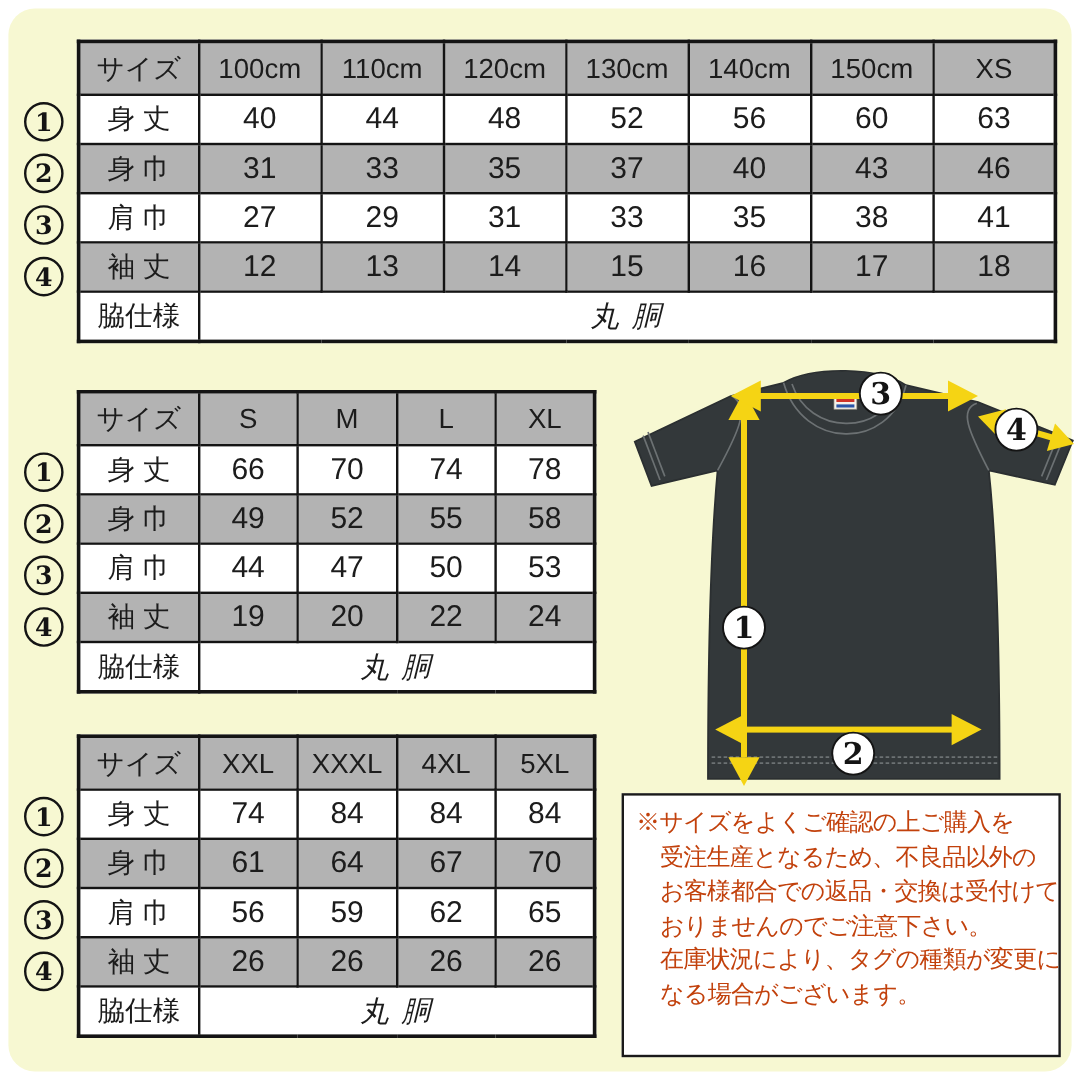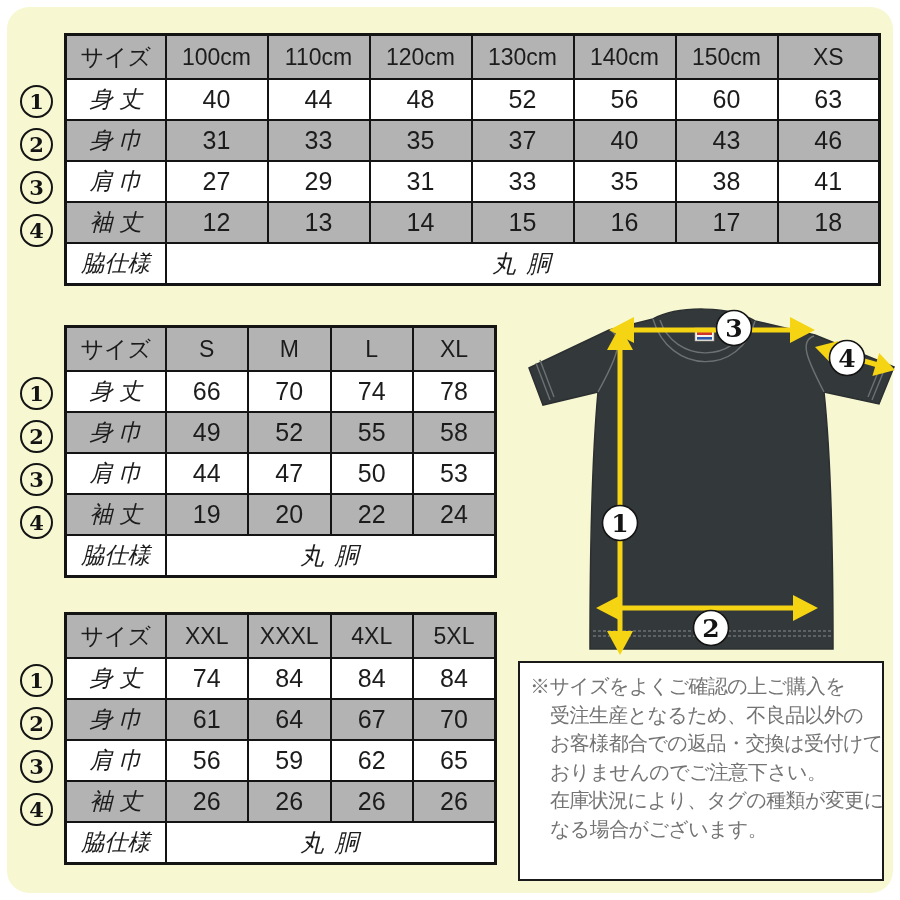--- a/index.html
+++ b/index.html
@@ -19,37 +19,37 @@
     background:#ffffff;border:3px solid #141414;
   }
   table.size-table th,table.size-table td{
     border:2px solid #141414;padding:0;text-align:center;vertical-align:middle;
     color:#1c1c1c;overflow:hidden;white-space:nowrap;
   }
   table.size-table thead th{
     height:42px;background:#b3b3b3;font-weight:400;font-size:23px;
   }
   table.size-table tbody td{height:39px;font-size:25px;}
-  table.size-table tbody td.label-cell{font-size:23px;font-style:italic;}
+  table.size-table tbody td.label-cell{font-size:23px;}
   table.size-table tbody tr.row-gray td{background:#b3b3b3;}
   table.size-table tbody td.footer-val{font-size:24px;letter-spacing:2px;font-style:italic;}
   .num-circle{
     position:absolute;left:-44px;width:29px;height:29px;
     border:2px solid #141414;border-radius:50%;
     font-family:"DejaVu Serif",serif;font-weight:700;font-size:21px;
     line-height:29px;text-align:center;color:#141414;
   }
   
   .notice-box{
     position:absolute;left:518px;top:661px;width:366px;height:220px;
     box-sizing:border-box;background:#ffffff;border:2px solid #1a1a1a;
     padding:9px 8px 8px 10px;
   }
   .notice-line{
-    font-size:20px;line-height:28.5px;color:#737373;letter-spacing:-0.6px;
+    font-size:20px;line-height:28.5px;color:#c2410c;letter-spacing:-0.6px;
     white-space:nowrap;
   }
   .notice-line.indent{padding-left:20px;}
   
   .shirt-svg{position:absolute;left:503px;top:297px;}
   .mark-digit{
     font-family:"DejaVu Serif",serif;font-weight:700;font-size:25px;fill:#141414;
     text-anchor:middle;
   }
 </style>

